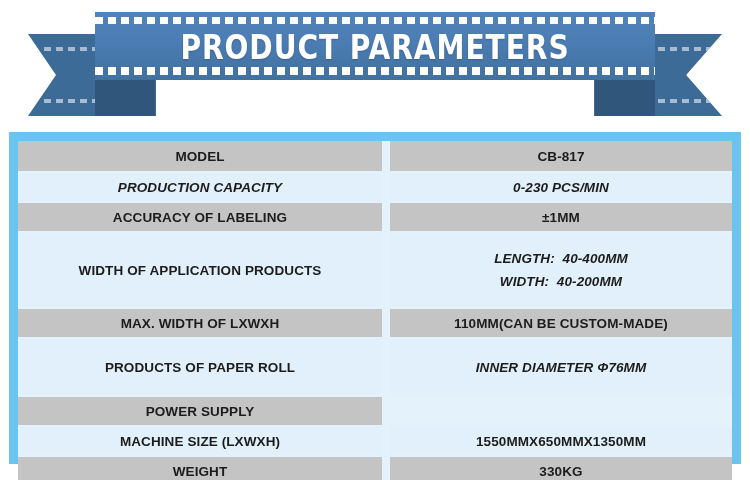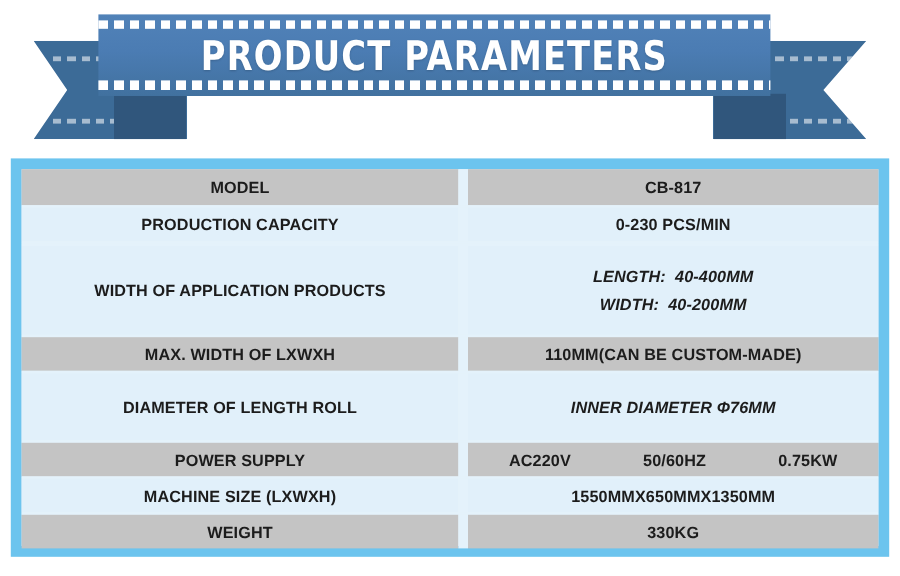--- a/index.html
+++ b/index.html
@@ -72,21 +72,21 @@
     left: 95px;
     clip-path: polygon(0 0, 100% 0, 100% 100%, 0 100%);
   }
   .ribbon-shadow.right {
     left: 595px;
     clip-path: polygon(0 0, 100% 0, 100% 100%, 0 100%);
   }
 
   .ribbon-main {
     position: absolute;
-    left: 82px;
+    left: 95px;
     top: 12px;
     width: 560px;
     height: 68px;
     background: linear-gradient(to bottom, #5182b8 0%, #4b7cb3 45%, #41719f 100%);
   }
   .ribbon-main .edge {
     position: absolute;
     left: 0;
     right: 0;
     height: 9px;
@@ -204,64 +204,62 @@
   </div>
 
   <div class="table-frame">
     <div class="table" id="param-table">
         <div class="row gray" style="height: 30px;">
           <div class="cell label">MODEL</div>
           <div class="cell gap"></div>
           <div class="cell value">CB-817</div>
         </div>
         <div class="row-gap"></div>
-        <div class="row blue" style="height: 28px;">
+        <div class="row blue" style="height: 28px; font-style: italic;">
           <div class="cell label">PRODUCTION CAPACITY</div>
           <div class="cell gap"></div>
           <div class="cell value">0-230 PCS/MIN</div>
         </div>
         <div class="row-gap"></div>
+        <div class="row gray" style="height: 28px;">
+          <div class="cell label">ACCURACY OF LABELING</div>
+          <div class="cell gap"></div>
+          <div class="cell value">±1MM</div>
+        </div>
         <div class="row-gap"></div>
         <div class="row blue" style="height: 74px;">
           <div class="cell label">WIDTH OF APPLICATION PRODUCTS</div>
           <div class="cell gap"></div>
           <div class="cell value">
             <div class="multi">
               <div class="line">LENGTH:  40-400MM</div>
               <div class="line">WIDTH:  40-200MM</div>
             </div>
           </div>
         </div>
         <div class="row-gap"></div>
         <div class="row gray" style="height: 28px;">
           <div class="cell label">MAX. WIDTH OF LXWXH</div>
           <div class="cell gap"></div>
           <div class="cell value">110MM(CAN BE CUSTOM-MADE)</div>
         </div>
         <div class="row-gap"></div>
         <div class="row blue" style="height: 56px;">
-          <div class="cell label">DIAMETER OF LENGTH ROLL</div>
+          <div class="cell label">PRODUCTS OF PAPER ROLL</div>
           <div class="cell gap"></div>
           <div class="cell value">
             <div class="multi">
               <div class="line">INNER DIAMETER Φ76MM</div>
             </div>
           </div>
         </div>
         <div class="row-gap"></div>
         <div class="row gray" style="height: 28px;">
           <div class="cell label">POWER SUPPLY</div>
           <div class="cell gap"></div>
-          <div class="cell value">
-            <div class="value-cols">
-              <span>AC220V</span>
-              <span>50/60HZ</span>
-              <span>0.75KW</span>
-            </div>
-          </div>
         </div>
         <div class="row-gap"></div>
         <div class="row blue" style="height: 28px;">
           <div class="cell label">MACHINE SIZE (LXWXH)</div>
           <div class="cell gap"></div>
           <div class="cell value">1550MMX650MMX1350MM</div>
         </div>
         <div class="row-gap"></div>
         <div class="row gray" style="height: 28px;">
           <div class="cell label">WEIGHT</div>

